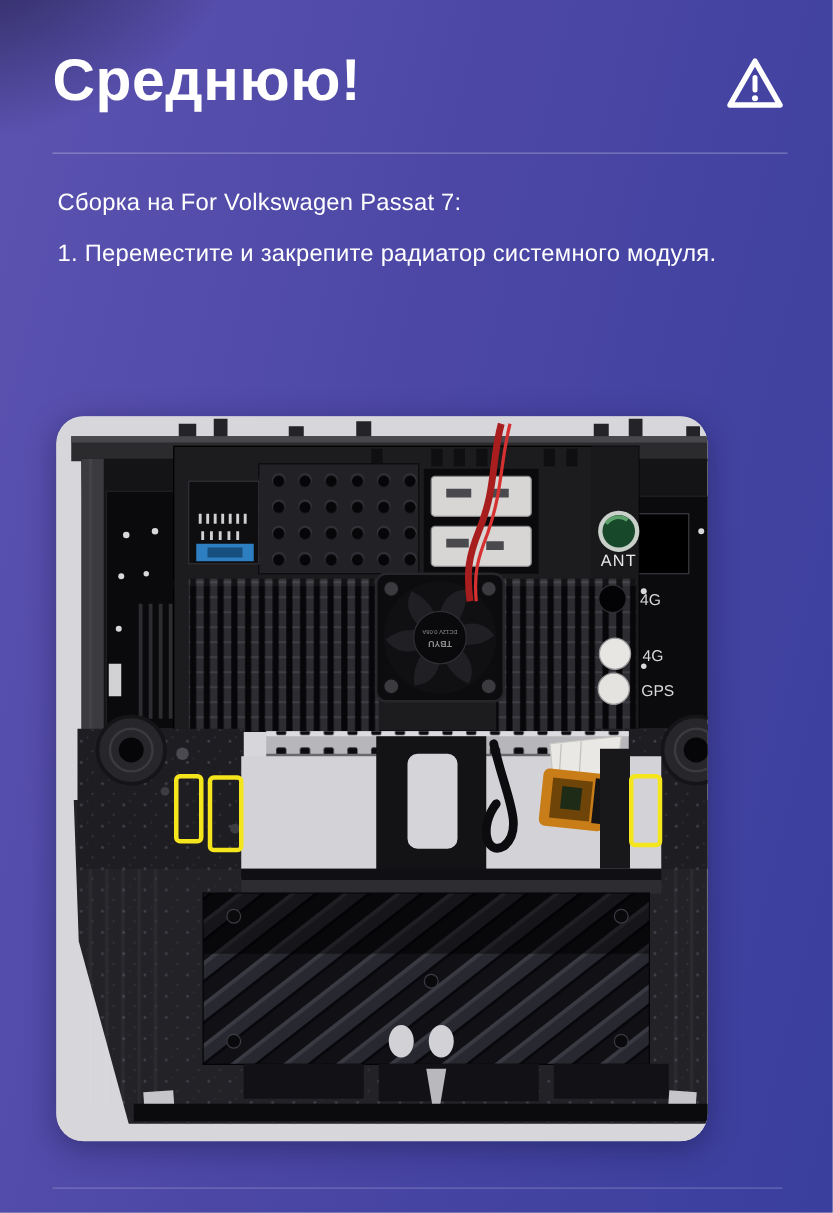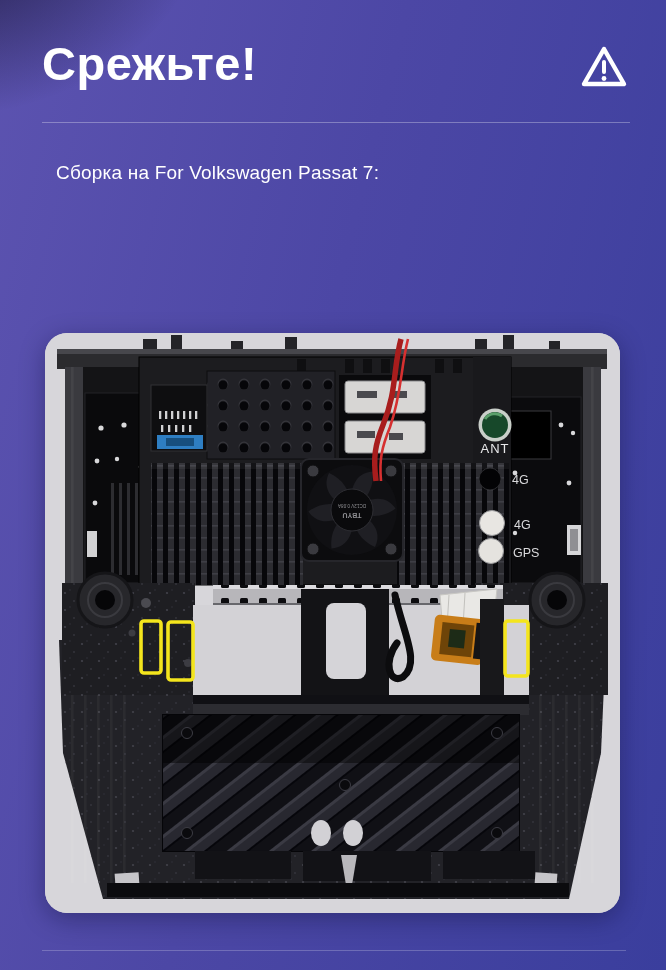--- a/index.html
+++ b/index.html
@@ -24,48 +24,49 @@
   .warn-icon{margin-top:6px;flex:0 0 auto;}
   .divider{
     position:absolute;left:42px;right:36px;height:1px;background:rgba(255,255,255,.30);
   }
   .divider.top{top:122px;}
   .divider.bottom{top:950px;right:40px;background:rgba(255,255,255,.22);}
   .instructions{
     position:absolute;left:42px;top:140px;width:586px;
     color:#fff;font-size:19px;line-height:37px;letter-spacing:.2px;
   }
-  .instructions p{margin:14px;}
+  .instructions p{margin:4px;}
   .step{text-align:justify;}
   .photo-card{
-    position:absolute;left:45px;top:333px;width:575px;height:580px;
+    position:absolute;left:45px;top:333px;width:521px;height:580px;
     border-radius:22px;overflow:hidden;background:#d7d6da;
     box-shadow:0 6px 24px rgba(10,8,40,.35);
   }
   .photo-card svg{display:block;}
   text.small-label{font-family:"Liberation Sans", sans-serif;}
 </style>
 </head>
 <body>
 
 <div class="page">
 
   <div class="header">
-    <h1 class="title">Срежьте!</h1>
+    <h1 class="title">Среднюю!</h1>
     <svg class="warn-icon" width="48" height="46" viewBox="0 0 48 46" aria-hidden="true">
       <polygon points="24,5 44,40 4,40" fill="none" stroke="#ffffff" stroke-width="4.4" stroke-linejoin="round"></polygon>
       <line x1="24" y1="18" x2="24" y2="28" stroke="#ffffff" stroke-width="4" stroke-linecap="round"></line>
       <circle cx="24" cy="34.5" r="2.4" fill="#ffffff"></circle>
     </svg>
   </div>
 
   <div class="divider top"></div>
 
   <div class="instructions">
     <p>Сборка на For Volkswagen Passat 7:</p>
+    <p class="step">1. Переместите и закрепите радиатор системного модуля.</p>
   </div>
 
   <div class="photo-card">
     <svg width="575" height="580" viewBox="0 0 575 580">
       <defs>
         <pattern id="fins" width="11" height="12" patternUnits="userSpaceOnUse">
           <rect width="11" height="12" fill="#07070a"></rect>
           <rect x="2" width="6" height="12" fill="#2c2c31"></rect>
           <rect x="2" width="6" height="1.6" fill="#3e3e45"></rect>
         </pattern>

